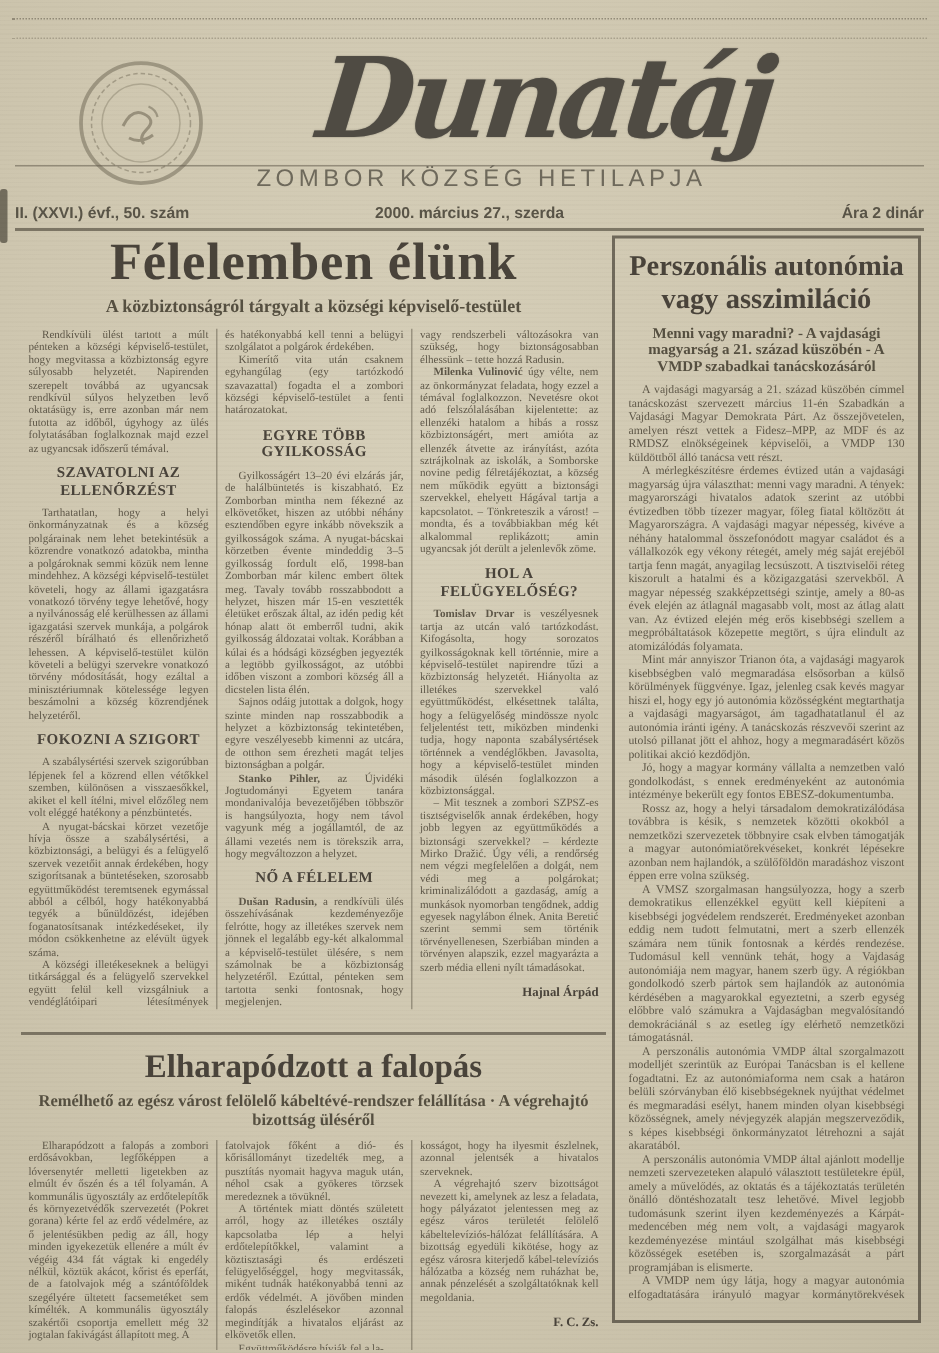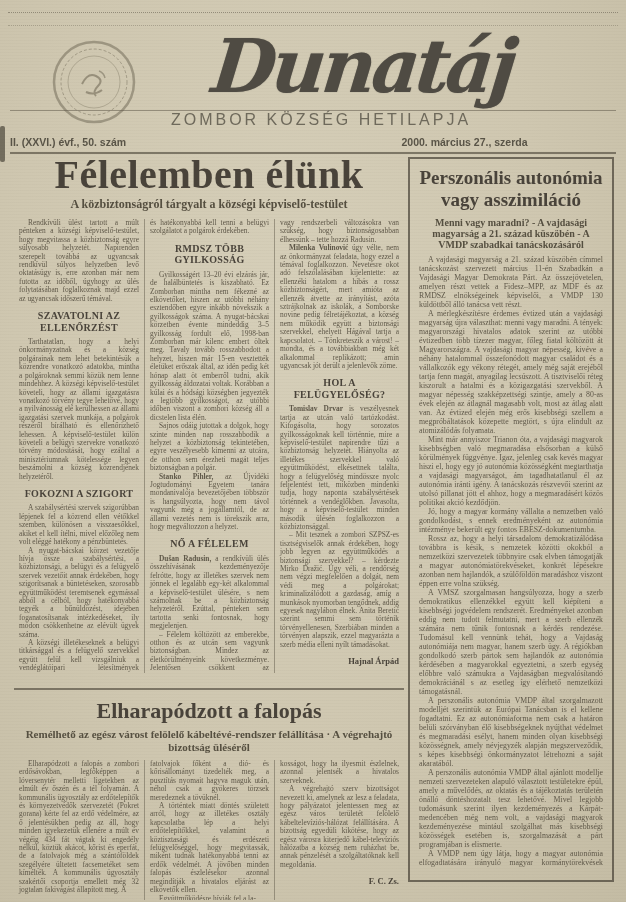--- a/index.html
+++ b/index.html
@@ -30,21 +30,21 @@
     position:absolute;left:10px;right:10px;top:131px;height:21px;
     display:flex;align-items:center;
     border-bottom:2px solid rgba(80,74,60,.65);
     font-family:"Liberation Sans",sans-serif;font-weight:bold;font-size:10.5px;color:#595447;
   }
   .dateline>span{flex:1;}
   .dl-c{text-align:center;}
   .dl-r{text-align:right;}
   
   .lead{position:absolute;left:14px;top:157px;width:390px;}
-  .lead-h1{margin:0;font-size:40px;line-height:36px;font-weight:bold;text-align:center;color:#49433a;letter-spacing:.5px;}
+  .lead-h1{margin:0;font-size:35px;line-height:36px;font-weight:bold;text-align:center;color:#49433a;letter-spacing:.5px;}
   .lead-h2{margin:4px 0 0;font-size:12px;line-height:14px;font-weight:bold;text-align:center;color:#554f40;}
   .cols{display:flex;margin-top:8px;height:454px;overflow:hidden;}
   .col{width:130px;box-sizing:border-box;padding:0 5px;}
   .col + .col{border-left:1px solid rgba(96,90,74,.5);}
   .bp{margin:0;font-size:7.4px;line-height:8.4px;text-align:justify;text-indent:9px;color:#5e5748;}
   .bp.ni{text-indent:0;}
   .ch{font-weight:bold;font-size:10px;line-height:11.5px;text-align:center;margin:7px 0 5px;color:#49433a;letter-spacing:.3px;}
   .by{font-weight:bold;font-size:8.5px;text-align:right;margin-top:7px;color:#49433a;}
   
   .rbox{
@@ -80,38 +80,40 @@
       <path d="M47 31 q5 2 6 7" fill="none" stroke="rgba(96,88,70,.45)" stroke-width="1.5"></path>
     </svg>
   </div>
   <div class="logo">Dunatáj</div>
   <div class="logo-rule"></div>
   <div class="subtitle">ZOMBOR KÖZSÉG HETILAPJA</div>
 
   <div class="dateline">
     <span>II. (XXVI.) évf., 50. szám</span>
     <span class="dl-c">2000. március 27., szerda</span>
+    <span class="dl-r">Ára 2 dinár</span>
   </div>
 
   <section class="lead">
     <h1 class="lead-h1">Félelemben élünk</h1>
     <h2 class="lead-h2">A közbiztonságról tárgyalt a községi képviselő-testület</h2>
     <div class="cols">
       <div class="col">
           <p class="bp">Rendkívüli ülést tartott a múlt pénteken a községi képviselő-testület, hogy megvitassa a közbiztonság egyre súlyosabb helyzetét. Napirenden szerepelt továbbá az ugyancsak rendkívül súlyos helyzetben levő oktatásügy is, erre azonban már nem futotta az időből, úgyhogy az ülés folytatásában foglalkoznak majd ezzel az ugyancsak időszerű témával.</p>
           <div class="ch">SZAVATOLNI AZ ELLENŐRZÉST</div>
           <p class="bp">Tarthatatlan, hogy a helyi önkormányzatnak és a község polgárainak nem lehet betekintésük a közrendre vonatkozó adatokba, mintha a polgároknak semmi közük nem lenne mindehhez. A községi képviselő-testület követeli, hogy az állami igazgatásra vonatkozó törvény tegye lehetővé, hogy a nyilvánosság elé kerülhessen az állami igazgatási szervek munkája, a polgárok részéről bírálható és ellenőrizhető lehessen. A képviselő-testület külön követeli a belügyi szervekre vonatkozó törvény módosítását, hogy ezáltal a minisztériumnak kötelessége legyen beszámolni a község közrendjének helyzetéről.</p>
           <div class="ch">FOKOZNI A SZIGORT</div>
           <p class="bp">A szabálysértési szervek szigorúbban lépjenek fel a közrend ellen vétőkkel szemben, különösen a visszaesőkkel, akiket el kell ítélni, mivel előzőleg nem volt eléggé hatékony a pénzbüntetés.</p>
           <p class="bp">A nyugat-bácskai körzet vezetője hívja össze a szabálysértési, a közbiztonsági, a belügyi és a felügyelő szervek vezetőit annak érdekében, hogy szigorítsanak a büntetéseken, szorosabb együttműködést teremtsenek egymással abból a célból, hogy hatékonyabbá tegyék a bűnüldözést, idejében foganatosítsanak intézkedéseket, ily módon csökkenhetne az elévült ügyek száma.</p>
           <p class="bp">A községi illetékeseknek a belügyi titkársággal és a felügyelő szervekkel együtt felül kell vizsgálniuk a vendéglátóipari létesítmények munkaidejét, a zárórát is, mert éppen ezeken a helyeken történnek gyakori rendbontások. A képviselő-testület úgy véli, hogy a belügyi titkárság kötelessége fokozottabb védelmet nyújtani az utcán a járókelőknek, különösen a késő esti és az éjszakai órákban, folyamatosan ellenőrizni kell továbbá a fegyverviselést. Professzionálisabbá</p>
         </div>
       <div class="col">
           <p class="bp ni">és hatékonyabbá kell tenni a belügyi szolgálatot a polgárok érdekében.</p>
-          <div class="ch">RMDSZ TÖBB GYILKOSSÁG</div>
+          <p class="bp">Kimerítő vita után csaknem egyhangúlag (egy tartózkodó szavazattal) fogadta el a zombori községi képviselő-testület a fenti határozatokat.</p>
+          <div class="ch">EGYRE TÖBB GYILKOSSÁG</div>
           <p class="bp">Gyilkosságért 13–20 évi elzárás jár, de halálbüntetés is kiszabható. Ez Zomborban mintha nem fékezné az elkövetőket, hiszen az utóbbi néhány esztendőben egyre inkább növekszik a gyilkosságok száma. A nyugat-bácskai körzetben évente mindeddig 3–5 gyilkosság fordult elő, 1998-ban Zomborban már kilenc embert öltek meg. Tavaly tovább rosszabbodott a helyzet, hiszen már 15-en vesztették életüket erőszak által, az idén pedig két hónap alatt öt emberről tudni, akik gyilkosság áldozatai voltak. Korábban a kúlai és a hódsági községben jegyezték a legtöbb gyilkosságot, az utóbbi időben viszont a zombori község áll a dicstelen lista élén.</p>
           <p class="bp">Sajnos odáig jutottak a dolgok, hogy szinte minden nap rosszabbodik a helyzet a közbiztonság tekintetében, egyre veszélyesebb kimenni az utcára, de otthon sem érezheti magát teljes biztonságban a polgár.</p>
           <p class="bp"><b>Stanko Pihler, </b>az Újvidéki Jogtudományi Egyetem tanára mondanivalója bevezetőjében többször is hangsúlyozta, hogy nem távol vagyunk még a jogállamtól, de az állami vezetés nem is törekszik arra, hogy megváltozzon a helyzet.</p>
           <div class="ch">NŐ A FÉLELEM</div>
           <p class="bp"><b>Dušan Radusin, </b>a rendkívüli ülés összehívásának kezdeményezője felrótte, hogy az illetékes szervek nem jönnek el legalább egy-két alkalommal a képviselő-testület ülésére, s nem számolnak be a közbiztonság helyzetéről. Ezúttal, pénteken sem tartotta senki fontosnak, hogy megjelenjen.</p>
           <p class="bp">– Félelem költözött az emberekbe, otthon és az utcán sem vagyunk biztonságban. Mindez az életkörülményeink következménye. Jelentősen csökkent az életszínvonalunk, a háborús helyzet, az üzérkedés, a korrupció is jócskán hozzájárult a jelenlegi állapotok kialakulásához,</p>
         </div>
       <div class="col">
           <p class="bp ni">vagy rendszerbeli változásokra van szükség, hogy biztonságosabban élhessünk – tette hozzá Radusin.</p>
           <p class="bp"><b>Milenka Vulinović </b>úgy vélte, nem az önkormányzat feladata, hogy ezzel a témával foglalkozzon. Nevetésre okot adó felszólalásában kijelentette: az ellenzéki hatalom a hibás a rossz közbiztonságért, mert amióta az ellenzék átvette az irányítást, azóta sztrájkolnak az iskolák, a Somborske novine pedig félretájékoztat, a község nem működik együtt a biztonsági szervekkel, ehelyett Hágával tartja a kapcsolatot. – Tönkreteszik a várost! – mondta, és a továbbiakban még két alkalommal replikázott; amin ugyancsak jót derült a jelenlevők zöme.</p>

